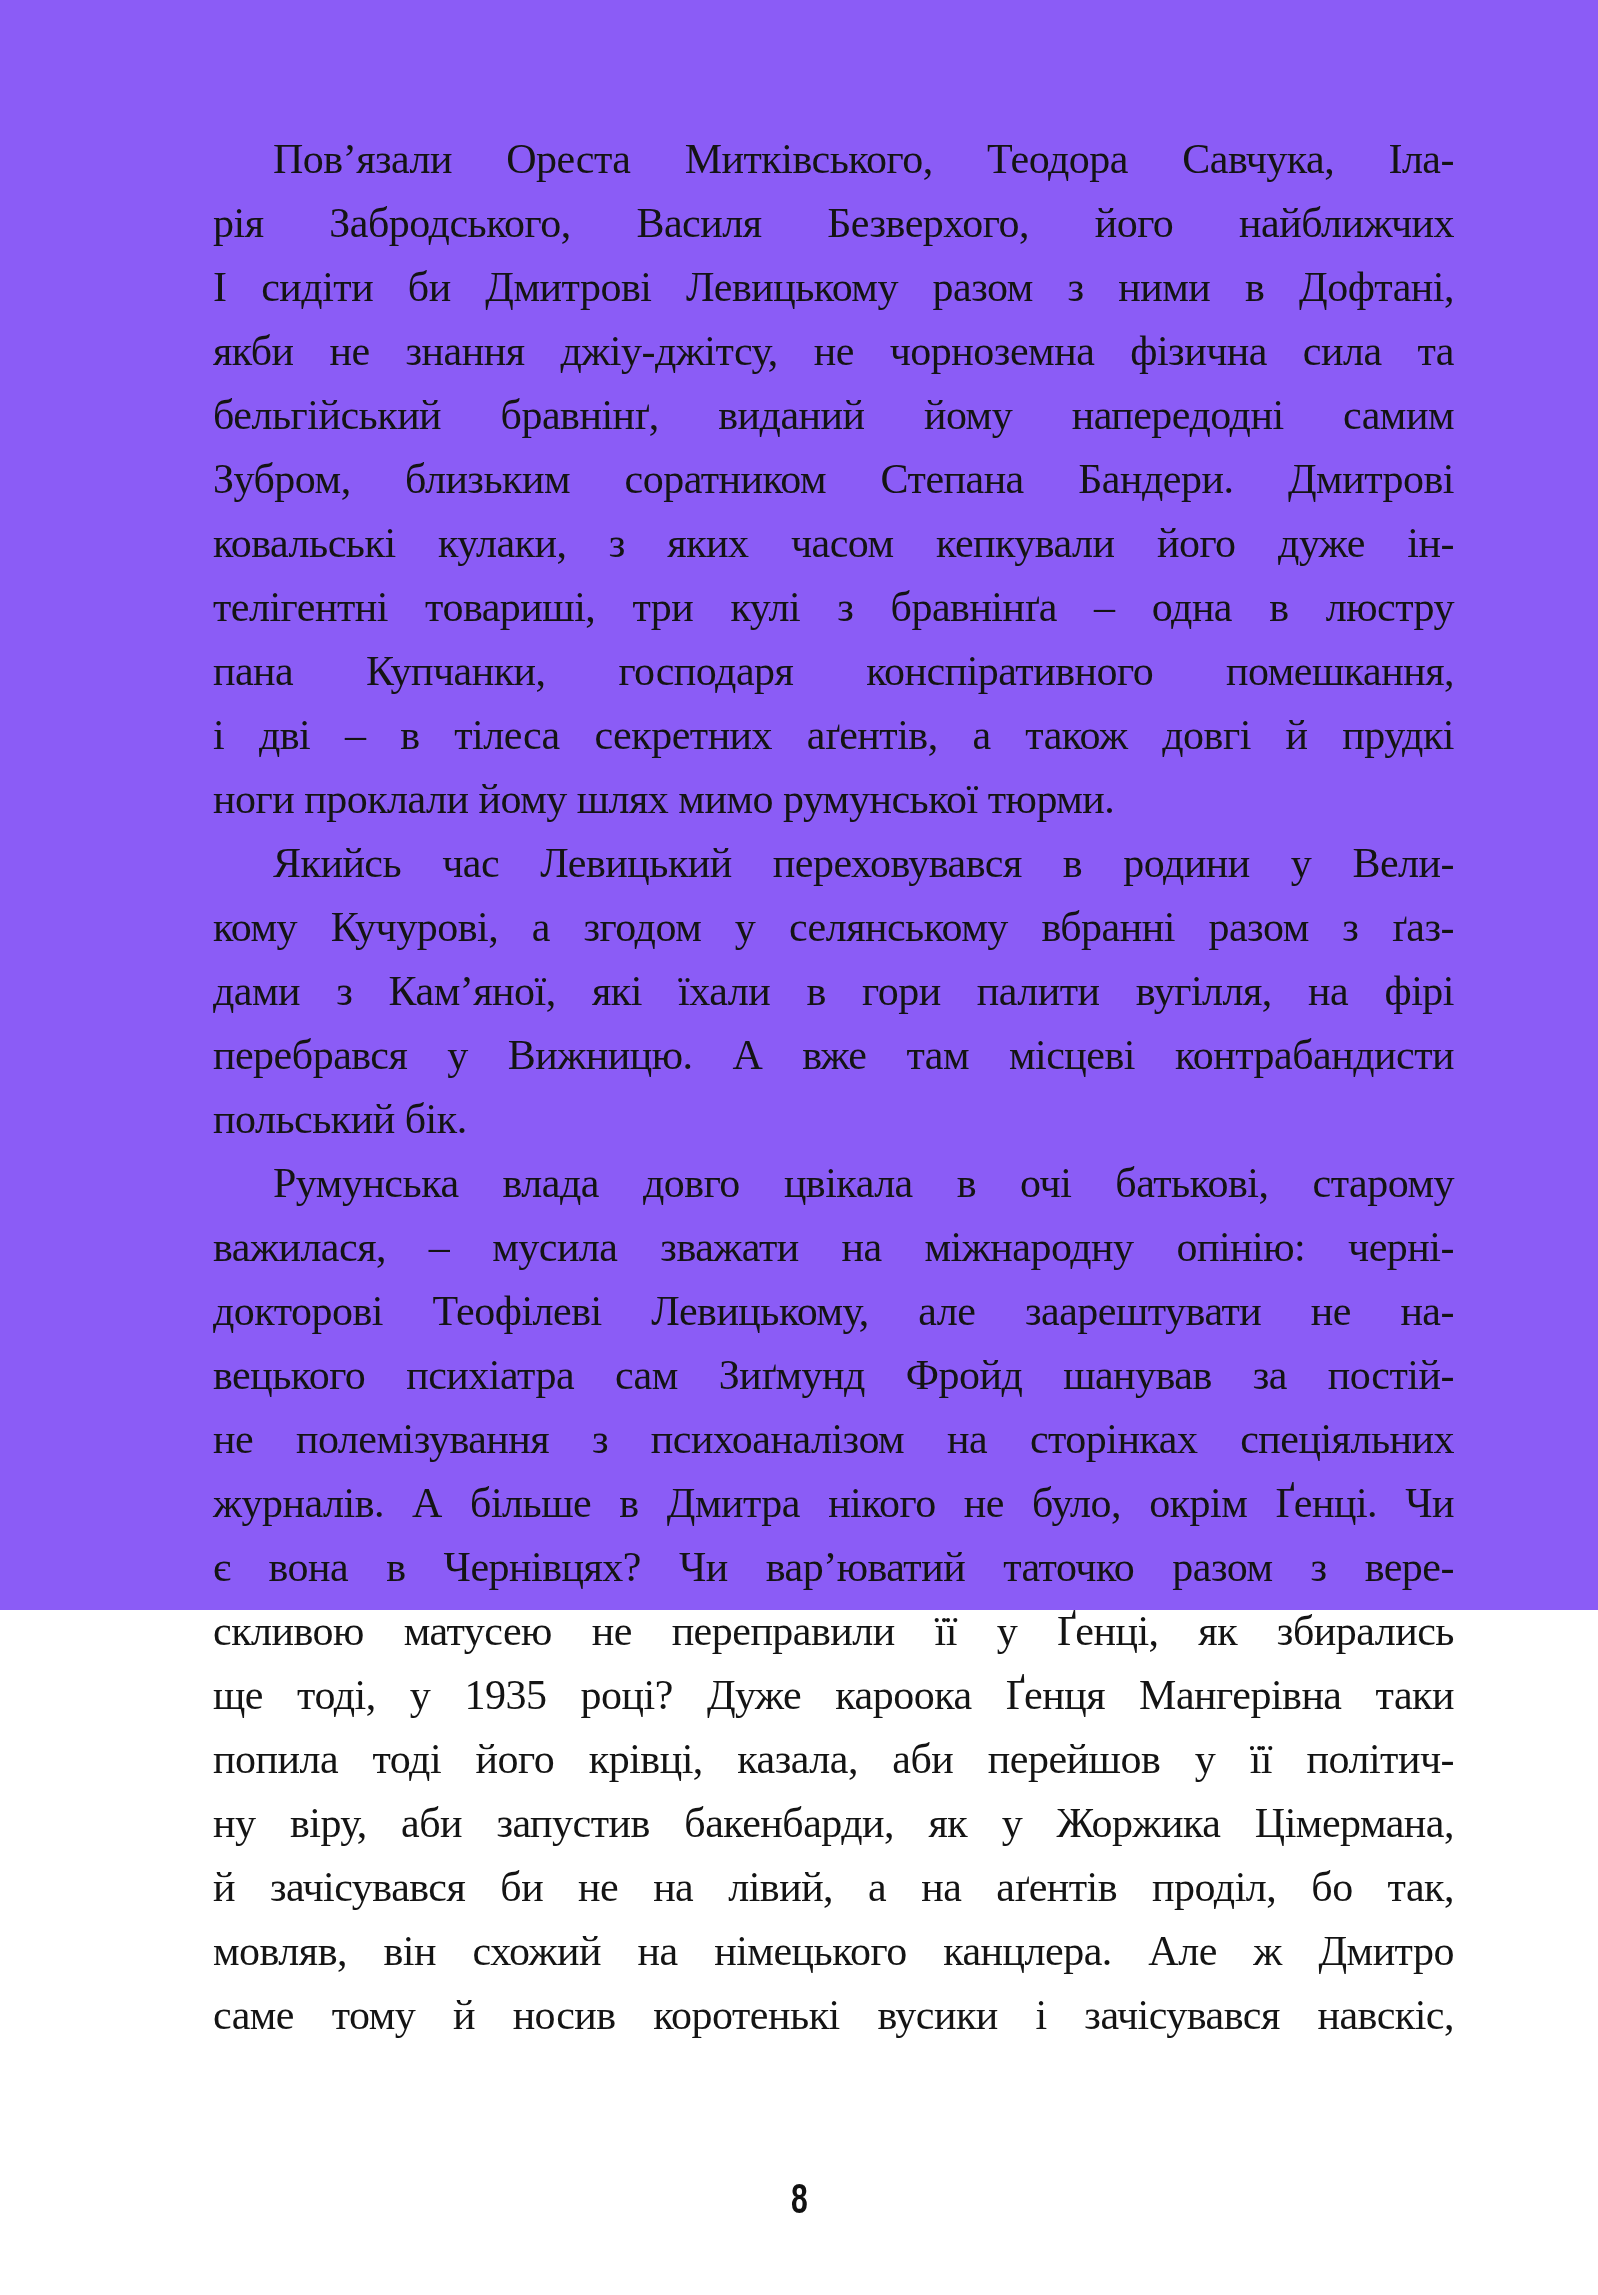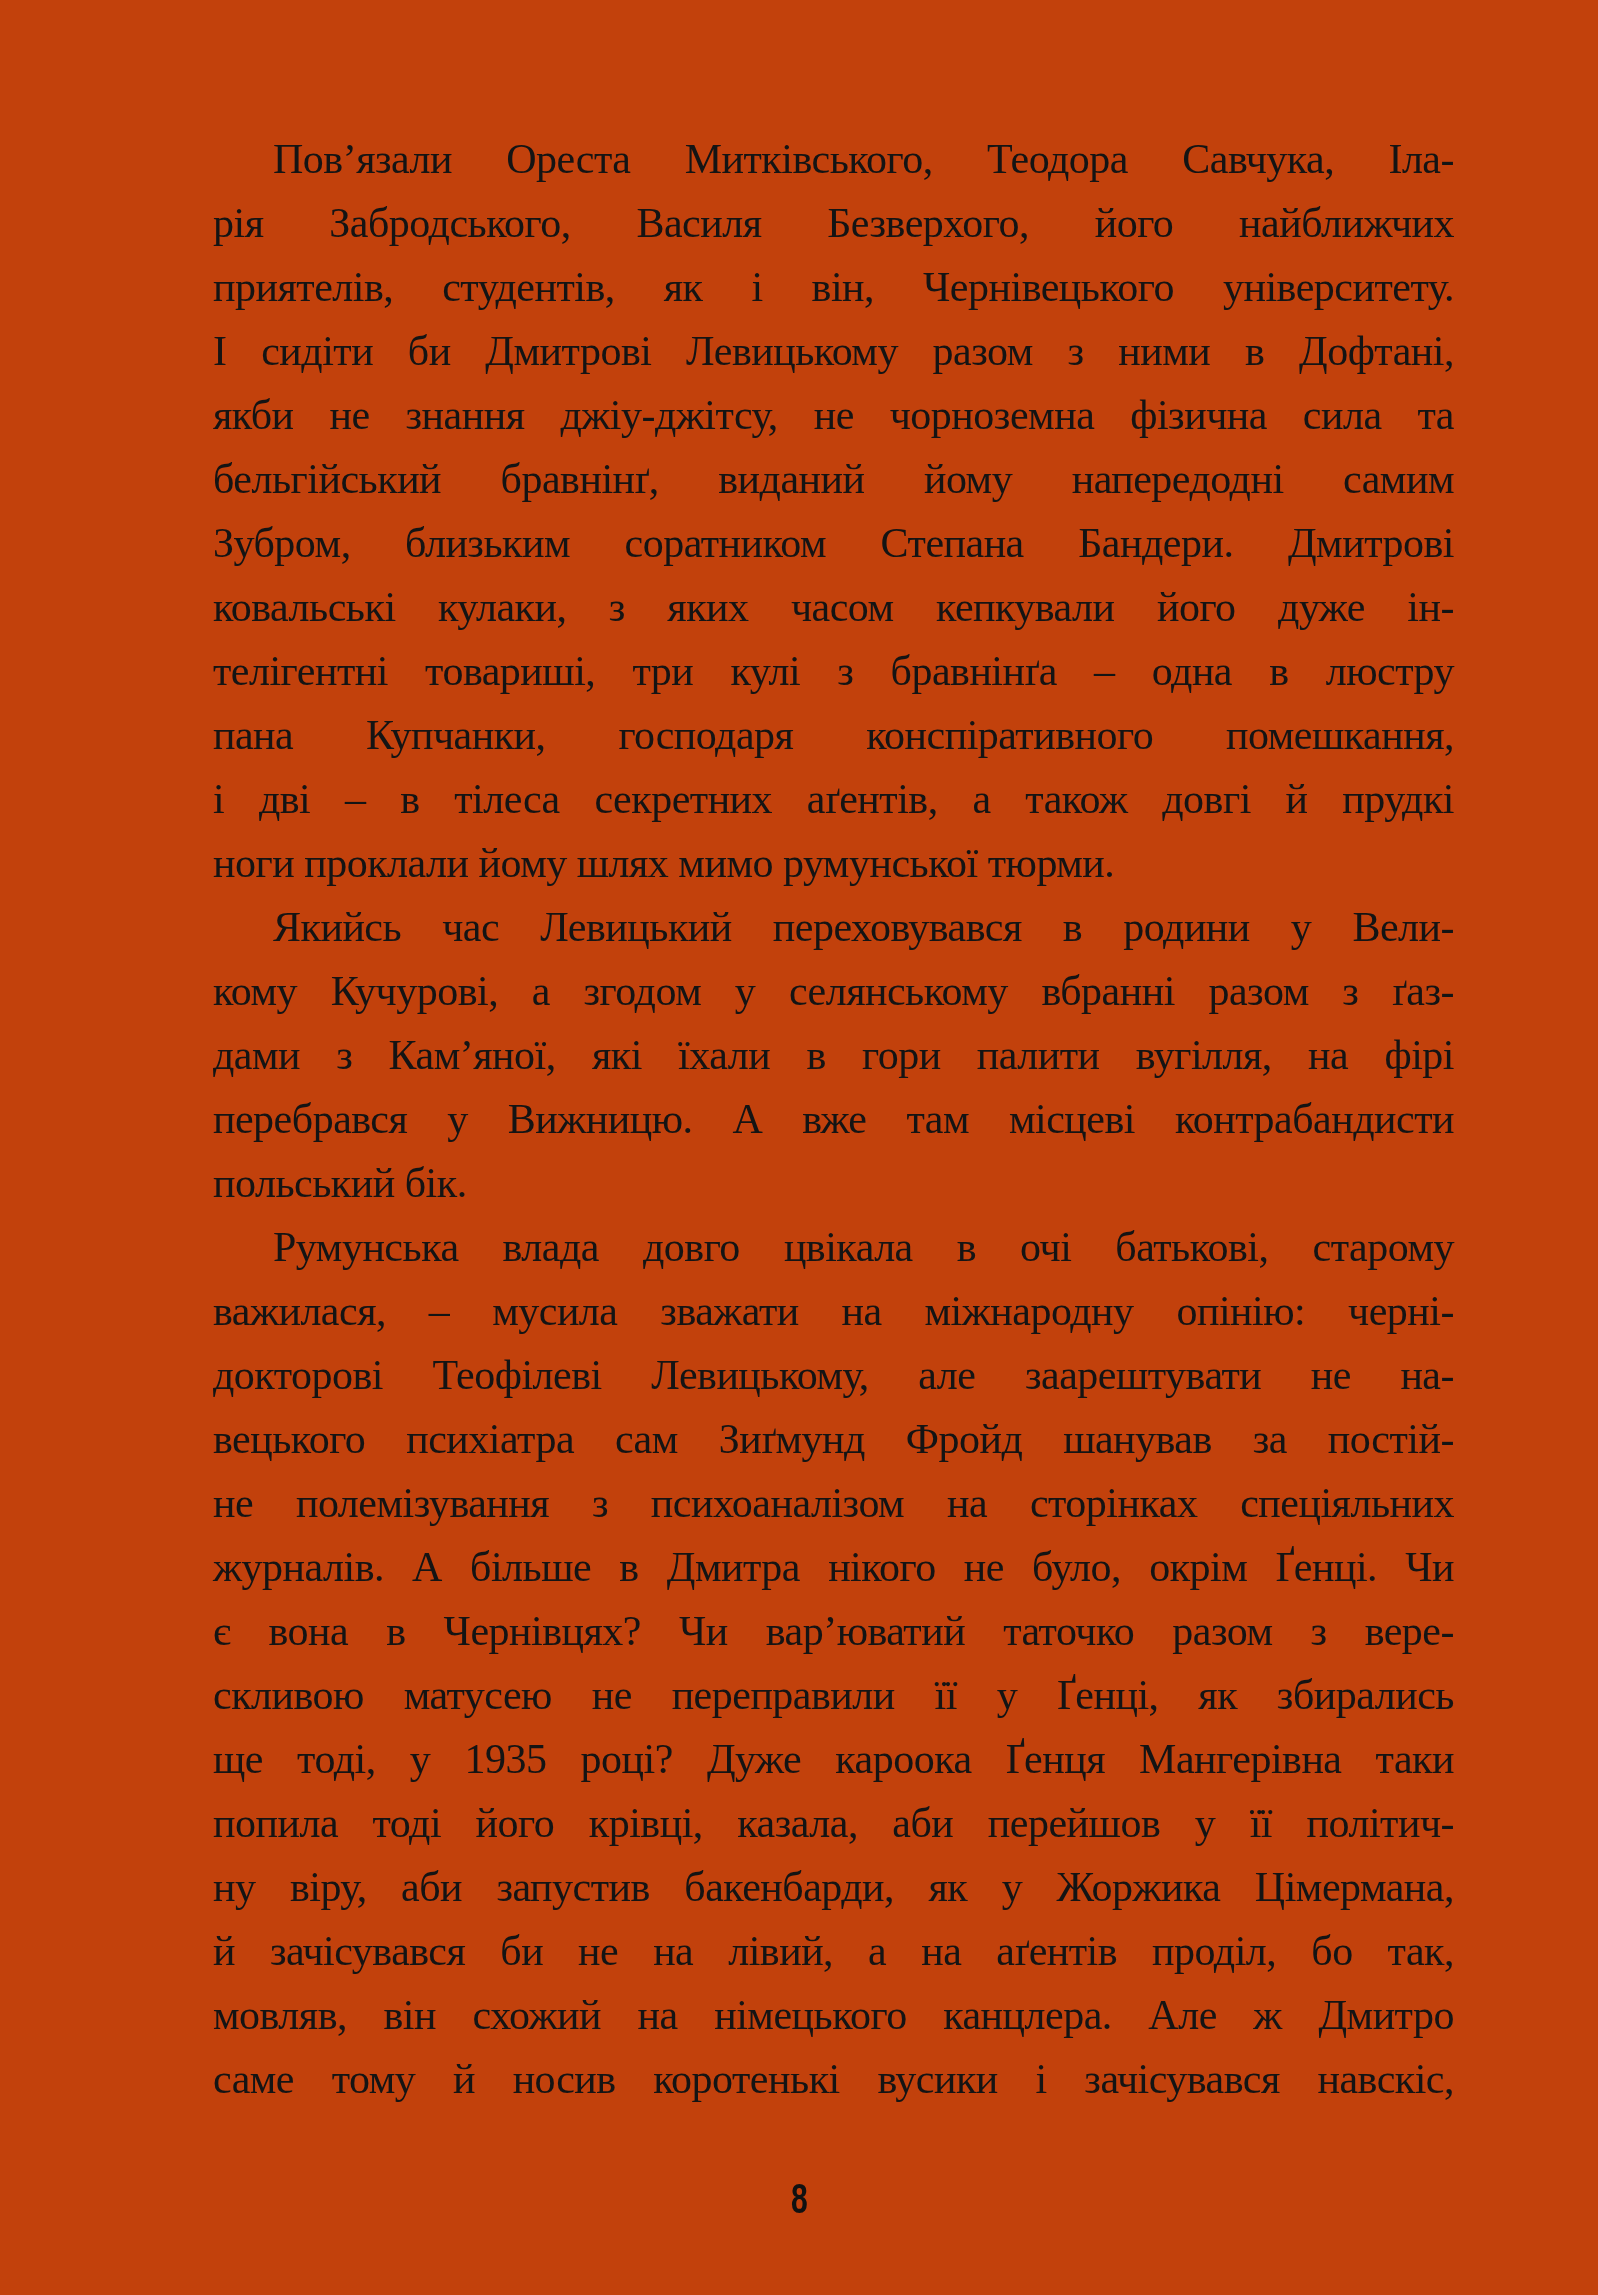--- a/index.html
+++ b/index.html
@@ -12,22 +12,22 @@
       height: 2295px;
       position: relative;
       overflow: hidden;
       font-family: "Liberation Serif", "DejaVu Serif", serif;
       color: #141414;
     }
     .page {
       position: absolute;
       left: 0; top: 0;
       width: 1599px;
-      height: 2295px;
-      background: #c2410c;
+      height: 1610px;
+      background: #8b5cf6;
     }
     .text-block {
       position: absolute;
       left: 213px;
       top: 127px;
       width: 1241px;
     }
     .line {
       display: block;
       height: 64px;
@@ -60,21 +60,20 @@
   </style>
 </head>
 <body>
 
 <div class="page">
   <div class="text-block">
 
     <div>
       <span class="line indent">Пов’язали Ореста Митківського, Теодора Савчука, Іла-</span>
       <span class="line">рія Забродського, Василя Безверхого, його найближчих</span>
-      <span class="line">приятелів, студентів, як і він, Чернівецького університету.</span>
       <span class="line">І сидіти би Дмитрові Левицькому разом з ними в Дофтані,</span>
       <span class="line">якби не знання джіу-джітсу, не чорноземна фізична сила та</span>
       <span class="line">бельгійський бравнінґ, виданий йому напередодні самим</span>
       <span class="line">Зубром, близьким соратником Степана Бандери. Дмитрові</span>
       <span class="line">ковальські кулаки, з яких часом кепкували його дуже ін-</span>
       <span class="line">телігентні товариші, три кулі з бравнінґа – одна в люстру</span>
       <span class="line">пана Купчанки, господаря конспіративного помешкання,</span>
       <span class="line">і дві – в тілеса секретних аґентів, а також довгі й прудкі</span>
       <span class="line last">ноги проклали йому шлях мимо румунської тюрми.</span>
     </div>

